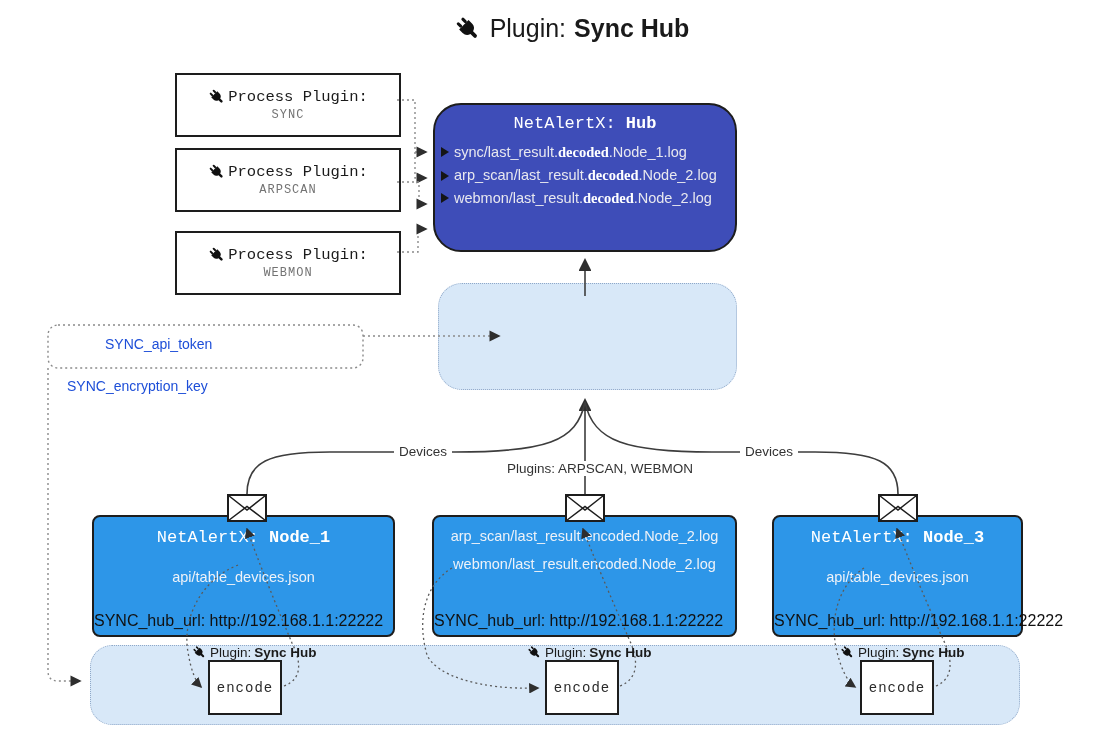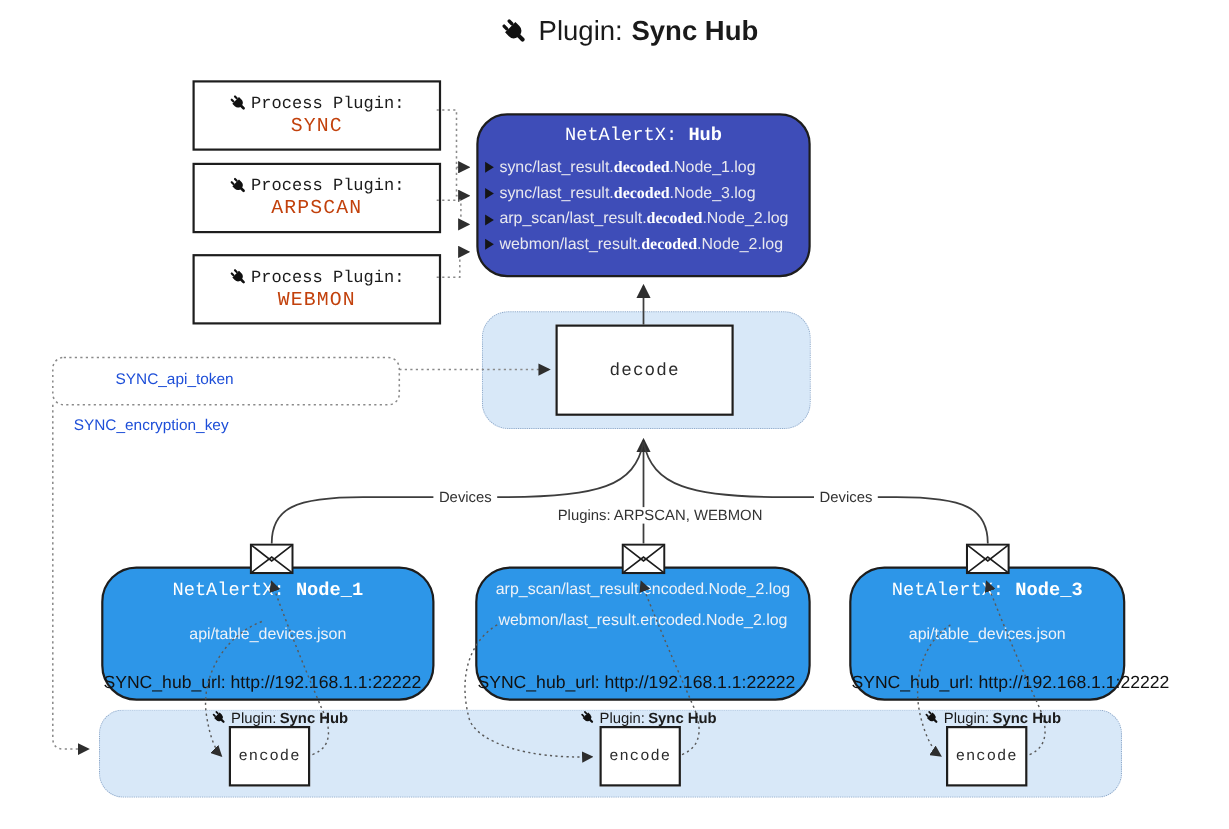--- a/index.html
+++ b/index.html
@@ -17,21 +17,21 @@
     display:flex;align-items:center;gap:8px;font-size:25px;color:#1a1a1a;white-space:nowrap;}
   .page-title b{font-weight:700;}
   .icon-plug{width:28px;height:28px;color:#111;flex:0 0 auto;}
   .icon-plug.small{width:15px;height:15px;}
 
   
   .pbox{position:absolute;left:175px;width:222px;height:60px;background:#fff;border:2px solid #1d1d1d;
     display:flex;flex-direction:column;align-items:center;justify-content:center;gap:2px;}
   .pbox .l1{display:flex;align-items:center;gap:2px;font-size:15.5px;color:#1b1b1b;}
   .pbox .l1 .icon-plug{width:18px;height:18px;}
-  .pbox .l2{font-size:18px;color:#c2410c;letter-spacing:1px;}
+  .pbox .l2{font-size:12px;color:#737373;letter-spacing:1px;}
 
   
   .hub{position:absolute;left:433px;top:103px;width:304px;height:149px;background:#3E4DB8;
     border:2px solid #1d1d1d;border-radius:28px;box-sizing:border-box;padding:9px 0 0 0;}
   .hub-title{text-align:center;color:#fff;font-size:17px;margin-bottom:7px;}
   .hub-title b{font-weight:700;margin-top:40px;}
   .hub-log{display:flex;align-items:center;gap:5px;padding-left:6px;color:#e8e8ef;font-size:14.5px;
     line-height:24px;white-space:nowrap;}
   .hub-log b{color:#fff;font-family:Liberation Serif, serif;}
   .tri{width:0;height:0;border-left:8px solid #151515;border-top:5px solid transparent;
@@ -41,21 +41,21 @@
   
   .panel{background:#D8E8F8;border:1.5px dotted #8FA8C8;border-radius:24px;position:absolute;box-sizing:border-box;}
   .decode-panel{left:438px;top:283px;width:299px;height:107px;}
   .iobox{position:absolute;background:#fff;border:2px solid #1d1d1d;box-sizing:border-box;
     display:flex;align-items:center;justify-content:center;color:#2b2b2b;}
   .decode-box{left:505px;top:295px;width:162px;height:83px;font-size:16px;letter-spacing:1px;}
   .encode-box{width:74px;height:55px;font-size:14px;letter-spacing:1px;}
 
   
   .node{position:absolute;top:515px;height:122px;background:#2D96E8;border:2px solid #1d1d1d;
-    border-radius:32px;box-sizing:border-box;}
+    border-radius:8px;box-sizing:border-box;}
   .node-title{text-align:center;color:#fff;font-size:17px;margin-top:11px;white-space:nowrap;}
   .node-title b{font-weight:700;}
   .node-files{text-align:center;color:#eef2f8;font-size:14.5px;}
   .node-files div{line-height:28px;white-space:nowrap;}
   .node-huburl{position:absolute;bottom:5px;left:0;right:0;text-align:left;font-size:16px;color:#111;white-space:nowrap;}
 
   
   .band{left:90px;top:645px;width:930px;height:80px;border-radius:22px;}
   .enc-label{position:absolute;top:645px;display:flex;align-items:center;gap:3px;font-size:13.5px;
     color:#1b1b1b;white-space:nowrap;}
@@ -128,24 +128,20 @@
     </div>
 
     <div class="hub">
       <div class="hub-title mono">
         <span>NetAlertX: </span><b>Hub</b>
       </div>
       <div class="hub-log">
         <span class="tri"></span>
         <span><span>sync/last_result.</span><b>decoded</b><span>.Node_1.log</span></span>
       </div>
-      <div class="hub-log">
-        <span class="tri"></span>
-        <span><span>sync/last_result.</span><b>decoded</b><span>.Node_3.log</span></span>
-      </div>
       <div class="hub-log" style="line-height:23px">
         <span class="tri"></span>
         <span><span>arp_scan/last_result.</span><b>decoded</b><span>.Node_2.log</span></span>
       </div>
       <div class="hub-log" style="line-height:22px">
         <span class="tri"></span>
         <span><span>webmon/last_result.</span><b>decoded</b><span>.Node_2.log</span></span>
       </div>
     </div>
 
@@ -215,21 +211,20 @@
     <svg class="env" style="left:227px;top:494px">
         <use href="#envelope"></use>
       </svg>
     <svg class="env" style="left:565px;top:494px">
         <use href="#envelope"></use>
       </svg>
     <svg class="env" style="left:878px;top:494px">
         <use href="#envelope"></use>
       </svg>
 
-    <div class="iobox decode-box mono">decode</div>
     <div class="iobox encode-box mono" style="left:208px;top:660px">encode</div>
     <div class="iobox encode-box mono" style="left:545px;top:660px">encode</div>
     <div class="iobox encode-box mono" style="left:860px;top:660px">encode</div>
 
     <div class="enc-label" style="left:192px">
       <svg class="icon-plug small">
           <use href="#plug"></use>
         </svg>
       <span>Plugin: </span>
         <b>Sync Hub</b>

